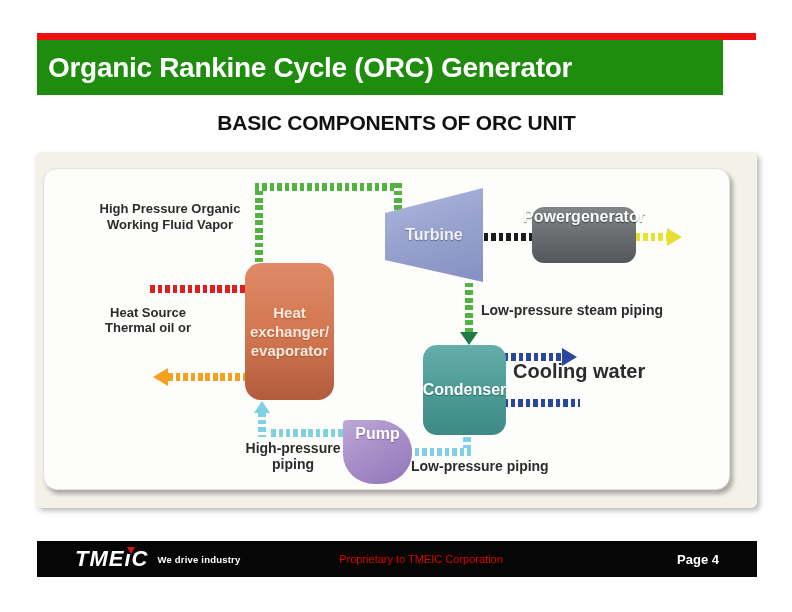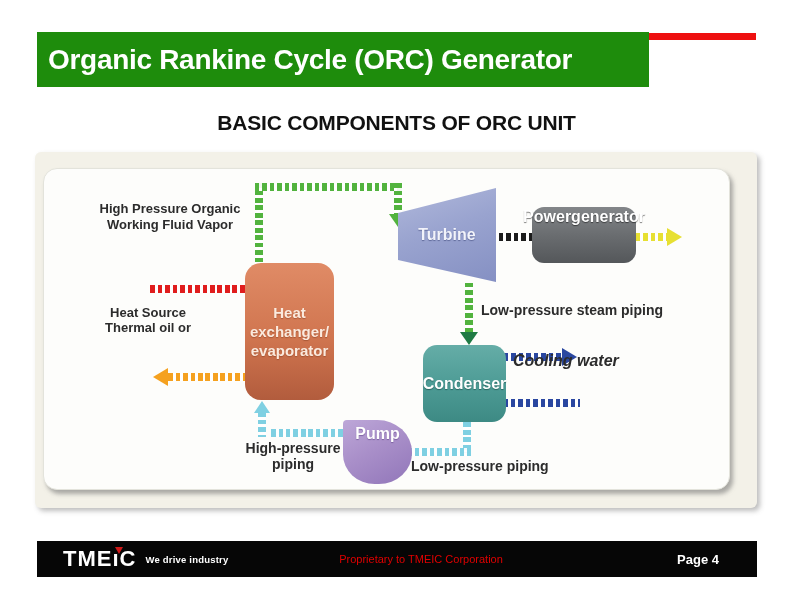--- a/index.html
+++ b/index.html
@@ -1,63 +1,63 @@
 <!DOCTYPE html>
 <html style="--accent-red: #ee1010; --header-green: #1e8c0c; --pipe-green: #52b33e; --arrow-green-dark: #1f7a44; --pipe-red: #e01d1d; --pipe-orange: #f5a11f; --pipe-cyan: #7fd0e2; --pipe-blue: #2a47a0; --pipe-yellow: #e7e032; --pipe-black: #1c1c1c;"><head>
 <meta charset="utf-8">
 <style>
   html,body{margin:0;padding:0;background:#fff;}
   #page{position:relative;width:792px;height:612px;background:#ffffff;overflow:hidden;
         font-family:"Liberation Sans",sans-serif;}
 
   
   .red-line{position:absolute;left:37px;top:33px;width:719px;height:7px;background:var(--accent-red);}
-  .green-bar{position:absolute;left:37px;top:32px;width:612px;height:55px;background:var(--header-green);}
+  .green-bar{position:absolute;left:37px;top:40px;width:686px;height:55px;background:var(--header-green);}
   .green-bar .title{color:#fff;font-weight:bold;font-size:28px;line-height:55px;padding-left:11px;
                     letter-spacing:-0.3px;white-space:nowrap;}
   .subtitle{position:absolute;left:37px;top:111px;width:719px;text-align:center;color:#111;
             font-weight:bold;font-size:21px;letter-spacing:-0.2px;}
 
   
   .diagram-outer{position:absolute;left:35px;top:152px;width:722px;height:356px;background:#f3f1e8;
                  border-radius:6px;box-shadow:3px 3px 5px rgba(110,110,110,.45);}
   .diagram-inner{position:absolute;left:43px;top:168px;width:685px;height:320px;background:#fdfdfb;
                  border:1px solid #e3e3db;border-radius:14px;
                  box-shadow:3px 4px 4px rgba(110,110,110,.55);}
 
   
   .comp{position:absolute;color:#fff;font-weight:bold;text-align:center;}
   .heat-exchanger{left:233px;top:263px;width:89px;height:137px;border-radius:16px;
       background:linear-gradient(180deg,#e08b66 0%,#d0754f 55%,#b25c3d 100%);
       display:flex;flex-direction:column;justify-content:center;font-size:15px;line-height:19px;
       color:#fbeade;text-shadow:0 1px 1px rgba(130,60,30,.5);margin-left:12px;}
-  .turbine{left:398px;top:188px;width:98px;height:94px;
+  .turbine{left:385px;top:188px;width:98px;height:94px;
       background:linear-gradient(160deg,#b0b8db 0%,#99a3cf 45%,#8590c3 100%);
       clip-path:polygon(0 25px,100% 0,100% 100%,0 72px);
       display:flex;align-items:center;justify-content:center;font-size:16px;
       color:#f2f3fa;text-shadow:0 1px 1px rgba(60,70,120,.6);}
   .power-gen{left:532px;top:207px;width:104px;height:56px;border-radius:12px;
       background:linear-gradient(180deg,#838689 0%,#6a6d70 50%,#54575a 100%);
       display:flex;flex-direction:row;justify-content:center;font-size:16px;line-height:20px;
       text-shadow:0 1px 1px rgba(0,0,0,.5);}
-  .condenser{left:423px;top:345px;width:83px;height:77px;border-radius:14px;
+  .condenser{left:423px;top:345px;width:83px;height:90px;border-radius:14px;
       background:linear-gradient(180deg,#65ada7 0%,#4e9c96 50%,#3d8a84 100%);
       display:flex;align-items:center;justify-content:center;font-size:16px;
       text-shadow:0 1px 1px rgba(20,70,65,.6);}
   .pump{left:343px;top:420px;width:69px;height:64px;border-radius:4px 50% 48% 46%;
       background:linear-gradient(150deg,#bda7d8 0%,#a98fc9 45%,#9176b9 100%);
       font-size:16px;padding-top:5px;box-sizing:border-box;
       text-shadow:0 1px 1px rgba(80,50,120,.5);}
 
   
   .lbl{position:absolute;color:#2c2c2c;font-weight:bold;}
   .lbl-vapor{left:75px;top:201px;width:190px;text-align:center;font-size:13px;line-height:16px;}
   .lbl-heat-source{left:62px;top:305px;width:172px;text-align:center;font-size:13px;line-height:15px;}
   .lbl-lp-steam{left:481px;top:302px;font-size:14px;}
-  .lbl-cooling{left:513px;top:352px;font-size:16px;font-style:italic;}
+  .lbl-cooling{left:513px;top:360px;font-size:20px;}
   .lbl-hp-piping{left:238px;top:440px;width:110px;text-align:center;font-size:14px;line-height:16px;}
   .lbl-lp-piping{left:411px;top:458px;font-size:14px;}
 
   
   .bar-h{position:absolute;height:8px;
          background:repeating-linear-gradient(90deg,var(--pc) 0 4.5px,rgba(255,255,255,.92) 4.5px 7.5px);}
   .bar-v{position:absolute;width:8px;
          background:repeating-linear-gradient(180deg,var(--pc) 0 4.5px,rgba(255,255,255,.92) 4.5px 7.5px);}
   .tri{position:absolute;width:0;height:0;}
   .tri-r{border-top:9px solid transparent;border-bottom:9px solid transparent;border-left:15px solid var(--pc);}
@@ -70,21 +70,21 @@
   .c-red{--pc:var(--pipe-red);}
   .c-orange{--pc:var(--pipe-orange);}
   .c-cyan{--pc:var(--pipe-cyan);}
   .c-blue{--pc:var(--pipe-blue);}
   .c-yellow{--pc:var(--pipe-yellow);}
   .c-black{--pc:var(--pipe-black);}
 
   
   .footer-bar{position:absolute;left:37px;top:541px;width:720px;height:36px;background:#060606;
               display:flex;align-items:center;}
-  .logo{position:relative;margin-left:26px;color:#fff;font-weight:bold;
+  .logo{position:relative;margin-left:38px;color:#fff;font-weight:bold;font-style:italic;
         font-size:22px;letter-spacing:1px;line-height:1;display:flex;align-items:baseline;}
   .logo .logo-i{position:relative;display:inline-block;}
   .logo .logo-i .logo-tri{position:absolute;left:3px;top:-1px;width:0;height:0;
         border-left:4px solid transparent;border-right:4px solid transparent;
         border-top:7px solid #d01818;}
   .tagline{color:#fff;font-weight:bold;font-size:9.5px;margin-left:9px;
            letter-spacing:.2px;}
   .proprietary{position:absolute;left:0;width:720px;text-align:center;color:#e00000;font-size:11px;padding-left:24px;}
   .page-num{position:absolute;right:38px;color:#fff;font-size:13px;font-weight:bold;}
 </style>

